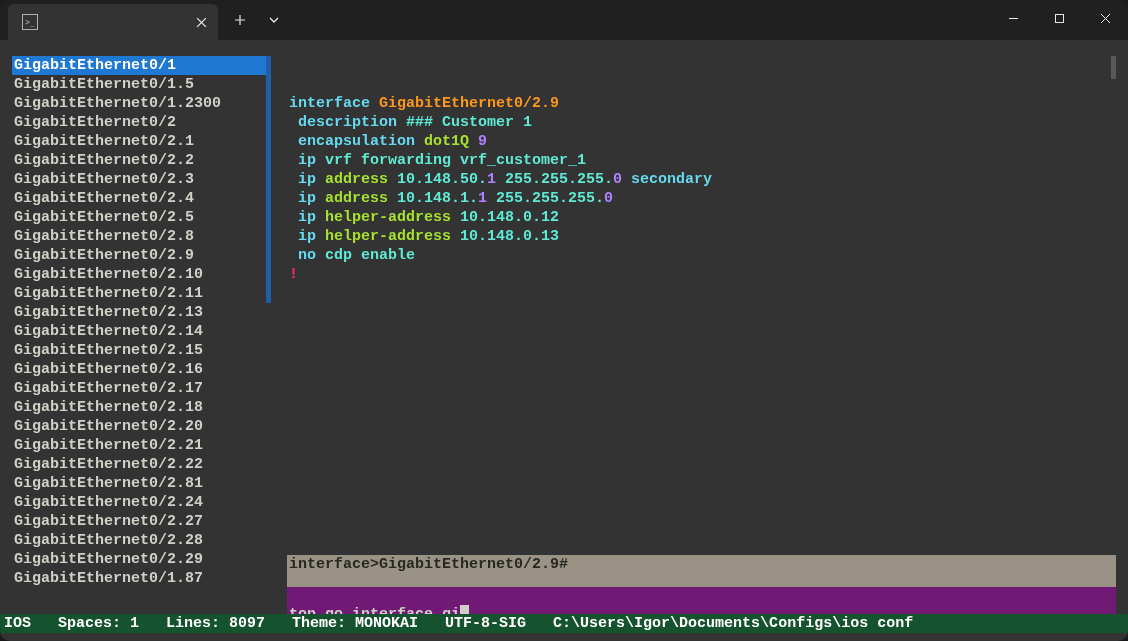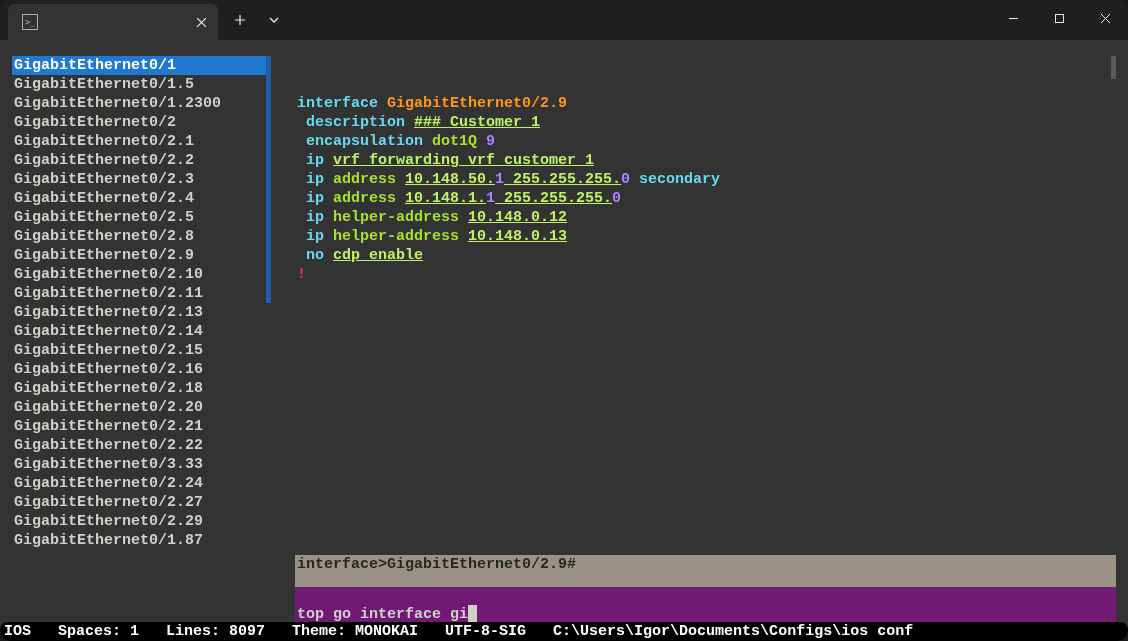--- a/index.html
+++ b/index.html
@@ -31,21 +31,20 @@
 .win-btn { width:46px; height:36px; display:flex; align-items:center; justify-content:center; color:#e8e8e8; cursor:pointer;}
 .win-btn svg { pointer-events:none; }
 
 .app-body {
   position:absolute; top:40px; left:0; right:0; bottom:0;
   background:#333333;
 }
 .content {
   position:absolute; top:16px; left:12px; right:12px; bottom:16px;
   display:flex;
-  gap:8px;
 }
 .sidebar {
   width:259px; background:#333333;
   overflow:hidden;
   position:relative;
 }
 .sidebar-inner { position:relative; }
 .sb-item {
   height:19px; line-height:19px; color:#d0d0c8; white-space:pre; padding-left:2px;
   font-weight:bold; cursor:pointer;
@@ -58,37 +57,37 @@
   margin-left:16px;
 }
 .editor {
   flex:1; background:#333333; padding:0 0 0 2px; font-weight:bold; line-height:19px; white-space:pre; overflow:hidden; position:relative;
 }
 .editor .line { height:19px; }
 .k-blue { color:#66d9ef; }
 .k-orange { color:#fd971f; }
 .k-green { color:#a6e22e; }
 .k-purple { color:#ae81ff; }
-.k-white { color:#bef264;text-decoration:underline; }
+.k-white { color:#5eead4; }
 .k-red { color:#f92672; }
 .scroll-main { position:absolute; right:0; top:0; width:5px; height:23px; background:#595959; }
 
 .breadcrumb-bar {
   height:32px; line-height:20px; background:#999285; color:#272822; font-weight:bold;
   padding-left:2px; white-space:pre;
 }
 .cmd-area {
   height:38px; background:#701a75; padding-top:18px; padding-left:2px; font-weight:bold; position:relative;
 }
 .cmd-line { color:#d0d0c8; white-space:pre; }
 .cursor { display:inline-block; width:9px; height:17px; background:#d0d0c8; vertical-align:text-bottom; margin-bottom:1px;}
 
 .statusbar {
-  position:absolute; left:0; right:0; bottom:0; height:19px; background:#000000;
-  color:#ffffff; font-weight:bold; line-height:19px; padding-left:4px; white-space:pre;border-radius:8px;
+  position:absolute; left:0; right:0; bottom:8px; height:19px; background:#14532d;
+  color:#ffffff; font-weight:bold; line-height:19px; padding-left:4px; white-space:pre;
 }
 </style>
 </head>
 <body>
 
 <div class="window">
 
   <div class="titlebar">
     <div class="tab">
       <span class="tab-icon">&gt;_</span>
@@ -143,27 +142,29 @@
             <div class="sb-item">GigabitEthernet0/2.4</div>
             <div class="sb-item">GigabitEthernet0/2.5</div>
             <div class="sb-item">GigabitEthernet0/2.8</div>
             <div class="sb-item">GigabitEthernet0/2.9</div>
             <div class="sb-item">GigabitEthernet0/2.10</div>
             <div class="sb-item">GigabitEthernet0/2.11</div>
             <div class="sb-item">GigabitEthernet0/2.13</div>
             <div class="sb-item">GigabitEthernet0/2.14</div>
             <div class="sb-item">GigabitEthernet0/2.15</div>
             <div class="sb-item">GigabitEthernet0/2.16</div>
+            <div class="sb-item">GigabitEthernet0/2.17</div>
             <div class="sb-item">GigabitEthernet0/2.18</div>
             <div class="sb-item">GigabitEthernet0/2.20</div>
             <div class="sb-item">GigabitEthernet0/2.21</div>
             <div class="sb-item">GigabitEthernet0/2.22</div>
-            <div class="sb-item">GigabitEthernet0/3.33</div>
+            <div class="sb-item">GigabitEthernet0/2.81</div>
             <div class="sb-item">GigabitEthernet0/2.24</div>
             <div class="sb-item">GigabitEthernet0/2.27</div>
+            <div class="sb-item">GigabitEthernet0/2.28</div>
             <div class="sb-item">GigabitEthernet0/2.29</div>
             <div class="sb-item">GigabitEthernet0/1.87</div>
           </div>
         <div class="sb-track"></div>
       </div>
 
       <div class="main">
         <div class="editor" id="editor">
           <div class="line"><span class="k-blue">interface </span><span class="k-orange">GigabitEthernet0/2.9</span></div><div class="line"><span class="k-blue"> description </span><span class="k-white">### Customer 1</span></div><div class="line"><span class="k-blue"> encapsulation </span><span class="k-green">dot1Q </span><span class="k-purple">9</span></div><div class="line"><span class="k-blue"> ip </span><span class="k-white">vrf forwarding vrf_customer_1</span></div><div class="line"><span class="k-blue"> ip </span><span class="k-green">address </span><span class="k-white">10.148.50.</span><span class="k-purple">1</span><span class="k-white"> 255.255.255.</span><span class="k-purple">0</span><span class="k-blue"> secondary</span></div><div class="line"><span class="k-blue"> ip </span><span class="k-green">address </span><span class="k-white">10.148.1.</span><span class="k-purple">1</span><span class="k-white"> 255.255.255.</span><span class="k-purple">0</span></div><div class="line"><span class="k-blue"> ip </span><span class="k-green">helper-address </span><span class="k-white">10.148.0.12</span></div><div class="line"><span class="k-blue"> ip </span><span class="k-green">helper-address </span><span class="k-white">10.148.0.13</span></div><div class="line"><span class="k-blue"> no </span><span class="k-white">cdp enable</span></div><div class="line"><span class="k-red">!</span></div><div class="scroll-main"></div>
         </div>

